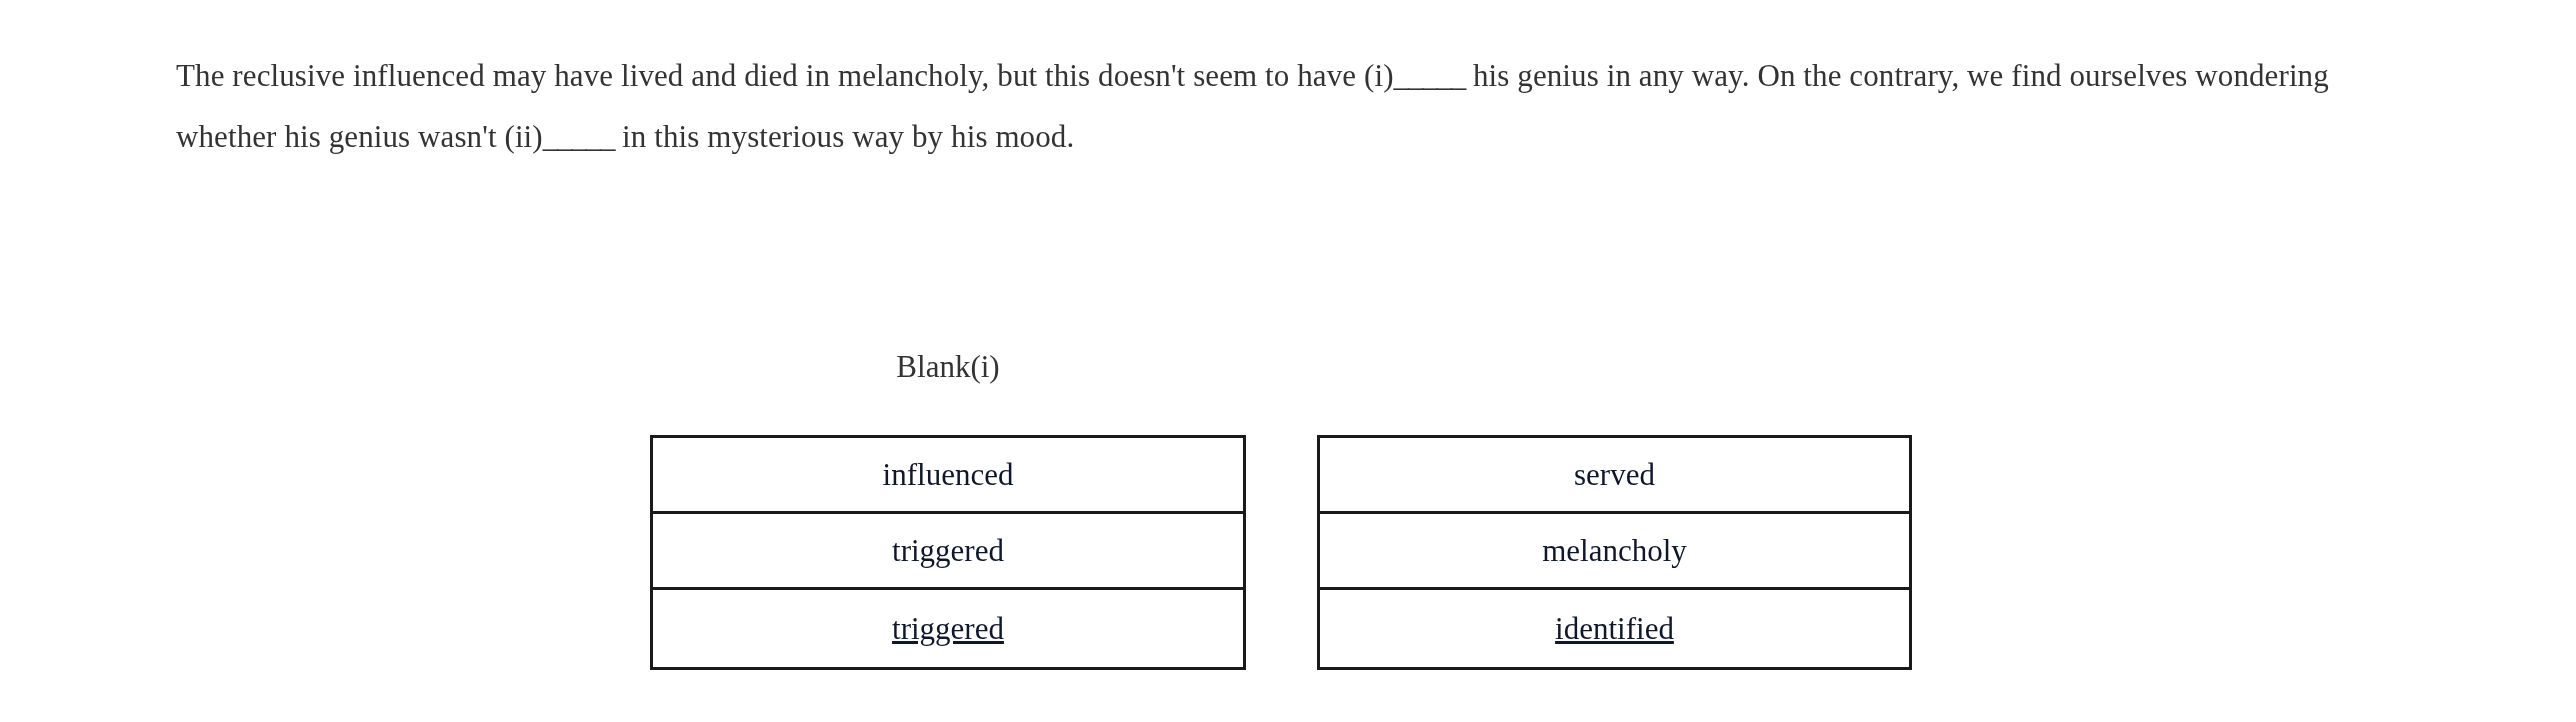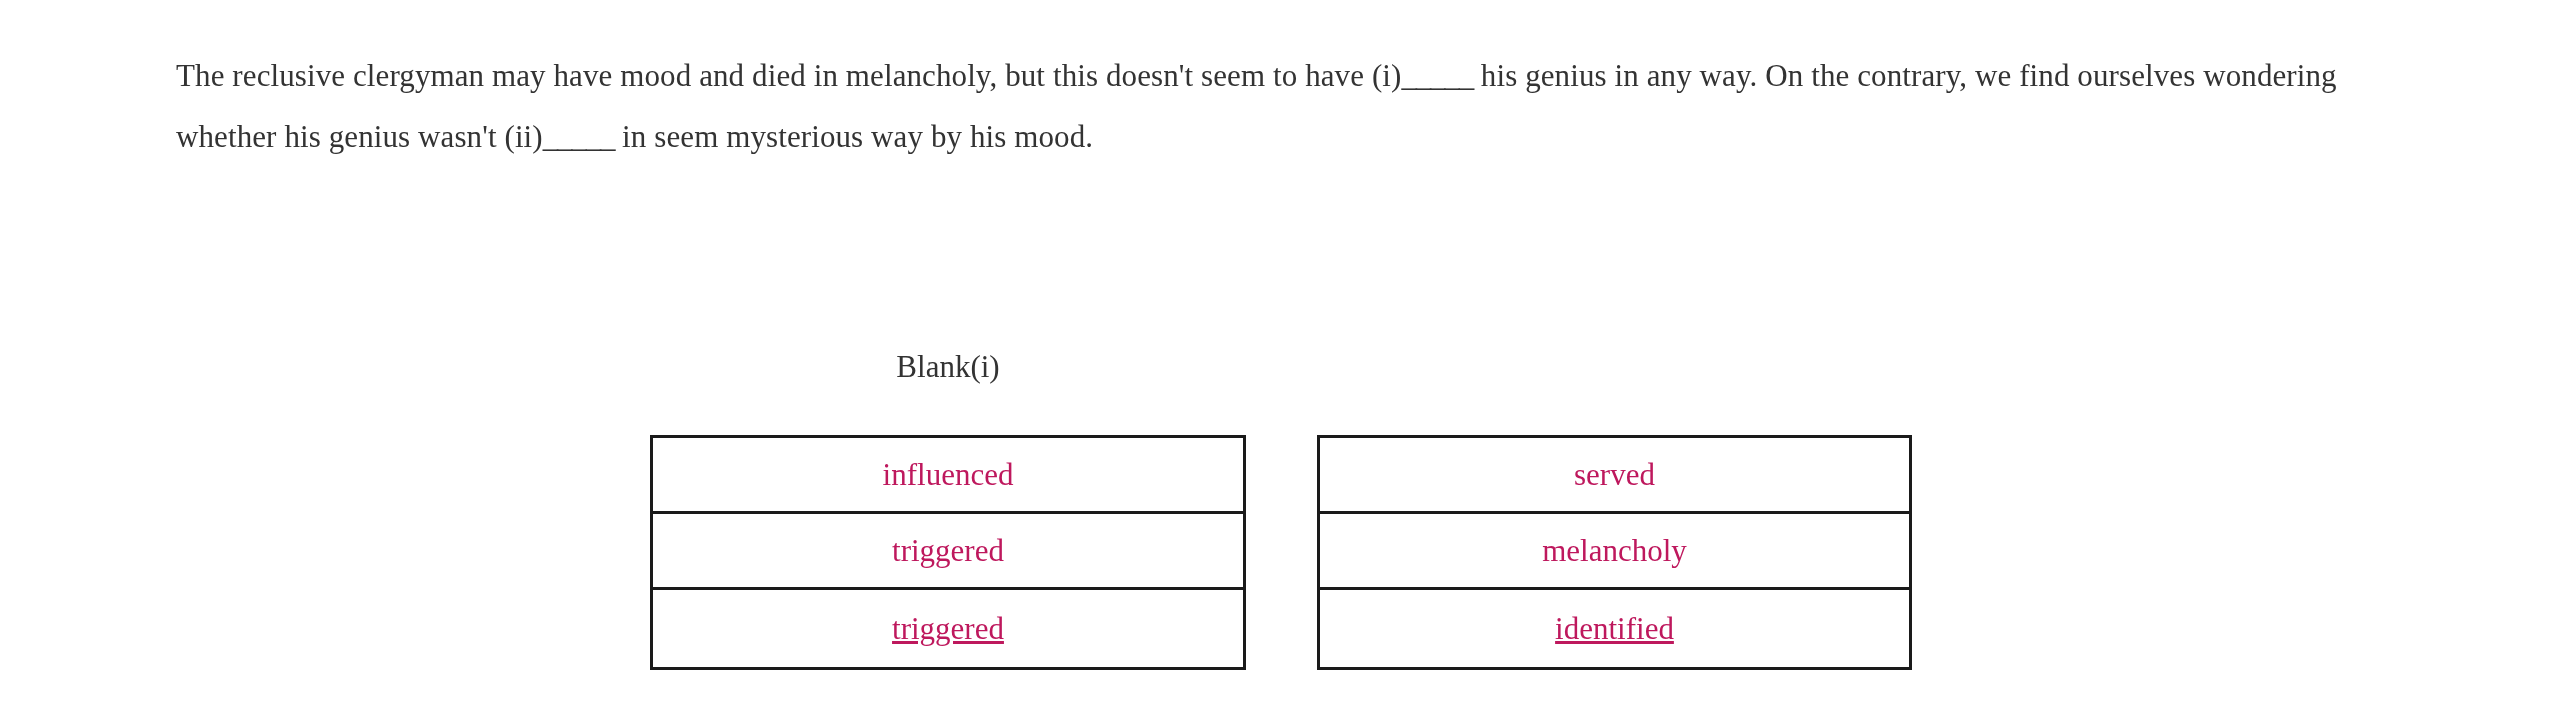--- a/index.html
+++ b/index.html
@@ -80,36 +80,36 @@
   .choice-table.left  { left: 0px;   width: 596px; }
   .choice-table.right { left: 667px; width: 595px; }
 
   .choice-cell {
     height: 76px;
     box-sizing: border-box;
     display: flex;
     align-items: center;
     justify-content: center;
     font-size: 31px;
-    color: #be185d;
+    color: #0f172a;
     border-bottom: 3.1px solid #1a1a1a;
     background: #ffffff;
   }
   .choice-cell:last-child {
     border-bottom: none;
     height: 77px;
     text-decoration: underline;
   }
 </style>
 </head>
 <body>
 
 <div class="page">
 
-  <p class="prompt"><span>The reclusive clergyman may have mood and died in melancholy, but this doesn't seem to have (i)</span><span class="blank">_____</span><span> his genius in any way. On the contrary, we find ourselves wondering whether his genius wasn't (ii)</span><span class="blank">_____</span><span> in seem mysterious way by his mood.</span></p>
+  <p class="prompt"><span>The reclusive influenced may have lived and died in melancholy, but this doesn't seem to have (i)</span><span class="blank">_____</span><span> his genius in any way. On the contrary, we find ourselves wondering whether his genius wasn't (ii)</span><span class="blank">_____</span><span> in this mysterious way by his mood.</span></p>
 
   <div class="answer-area">
 
     <div class="col-headers">
       <div class="col-header left">Blank(i)</div>
     </div>
 
     <div class="tables">
 
       <div class="choice-table left">

